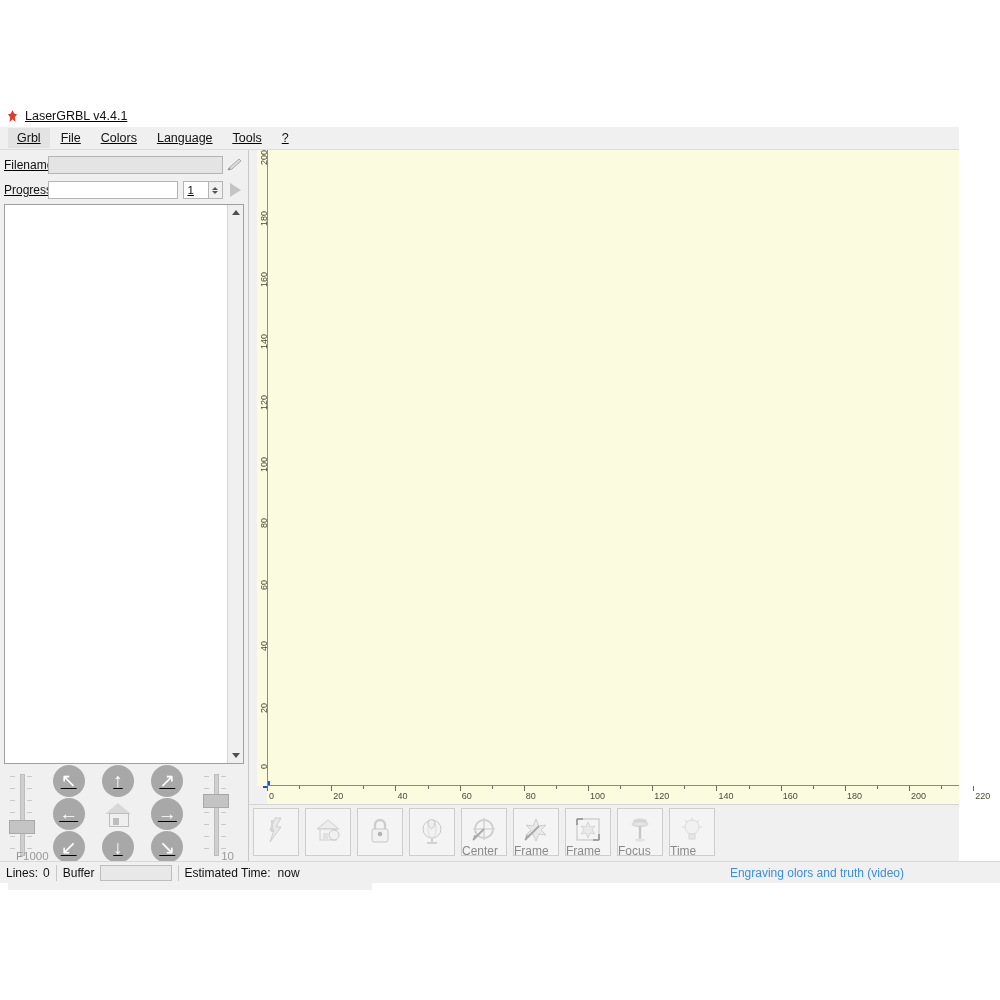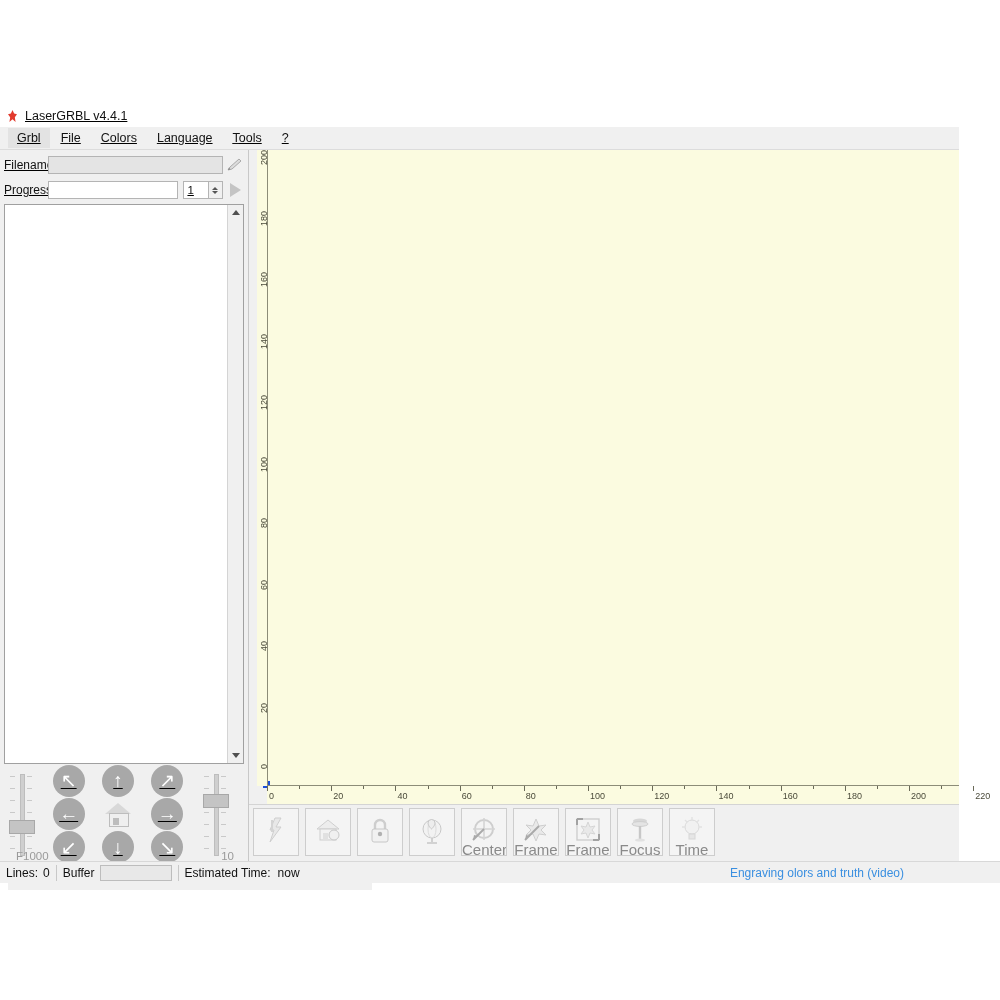--- a/index.html
+++ b/index.html
@@ -97,21 +97,21 @@
   .origin:before,.origin:after{content:"";position:absolute;background:#1b4fd8;}
   .origin:before{left:5px;top:0;width:1.5px;height:11px;}
   .origin:after{left:0;top:5px;width:11px;height:1.5px;}
 
   
   .btoolbar{position:absolute;left:0;right:0;bottom:0;height:56px;background:#f0f0f0;
     border-top:1px solid #d4d4d4;display:flex;align-items:flex-start;padding:3px 0 0 4px;}
   .tbtn{width:44px;height:46px;border:1px solid #cdcdcd;background:#f4f4f4;margin-right:6px;
     position:relative;display:flex;align-items:center;justify-content:center;overflow:hidden;}
   .tbtn .ico{opacity:.42;}
-  .tbtn .cap{position:absolute;bottom:-3px;left:0;right:0;text-align:center;font-size:15px;color:#8a8a8a;}
+  .tbtn .cap{position:absolute;bottom:-3px;left:0;right:0;text-align:left;font-size:12px;color:#8a8a8a;}
 
   
   .statusbar{position:absolute;left:0;top:756px;width:1000px;height:22px;background:#f0f0f0;
     border-top:1px solid #d8d8d8;display:flex;align-items:center;font-size:12px;color:#111;}
   .sb-cell{padding:0 6px;display:flex;align-items:center;height:22px;}
   .sb-sep{width:1px;height:16px;background:#c8c8c8;}
   .bufferbox{width:70px;height:14px;background:#e8e8e8;border:1px solid #bdbdbd;margin-left:5px;}
   .sb-link{color:#3a8fe0;margin-left:auto;margin-right:96px;font-size:12px;}
   .belowbar{position:absolute;left:0;top:778px;width:1000px;height:7px;background:#f0f0f0;}
   .belowbar .seg{position:absolute;top:0;height:7px;background:#fff;}

